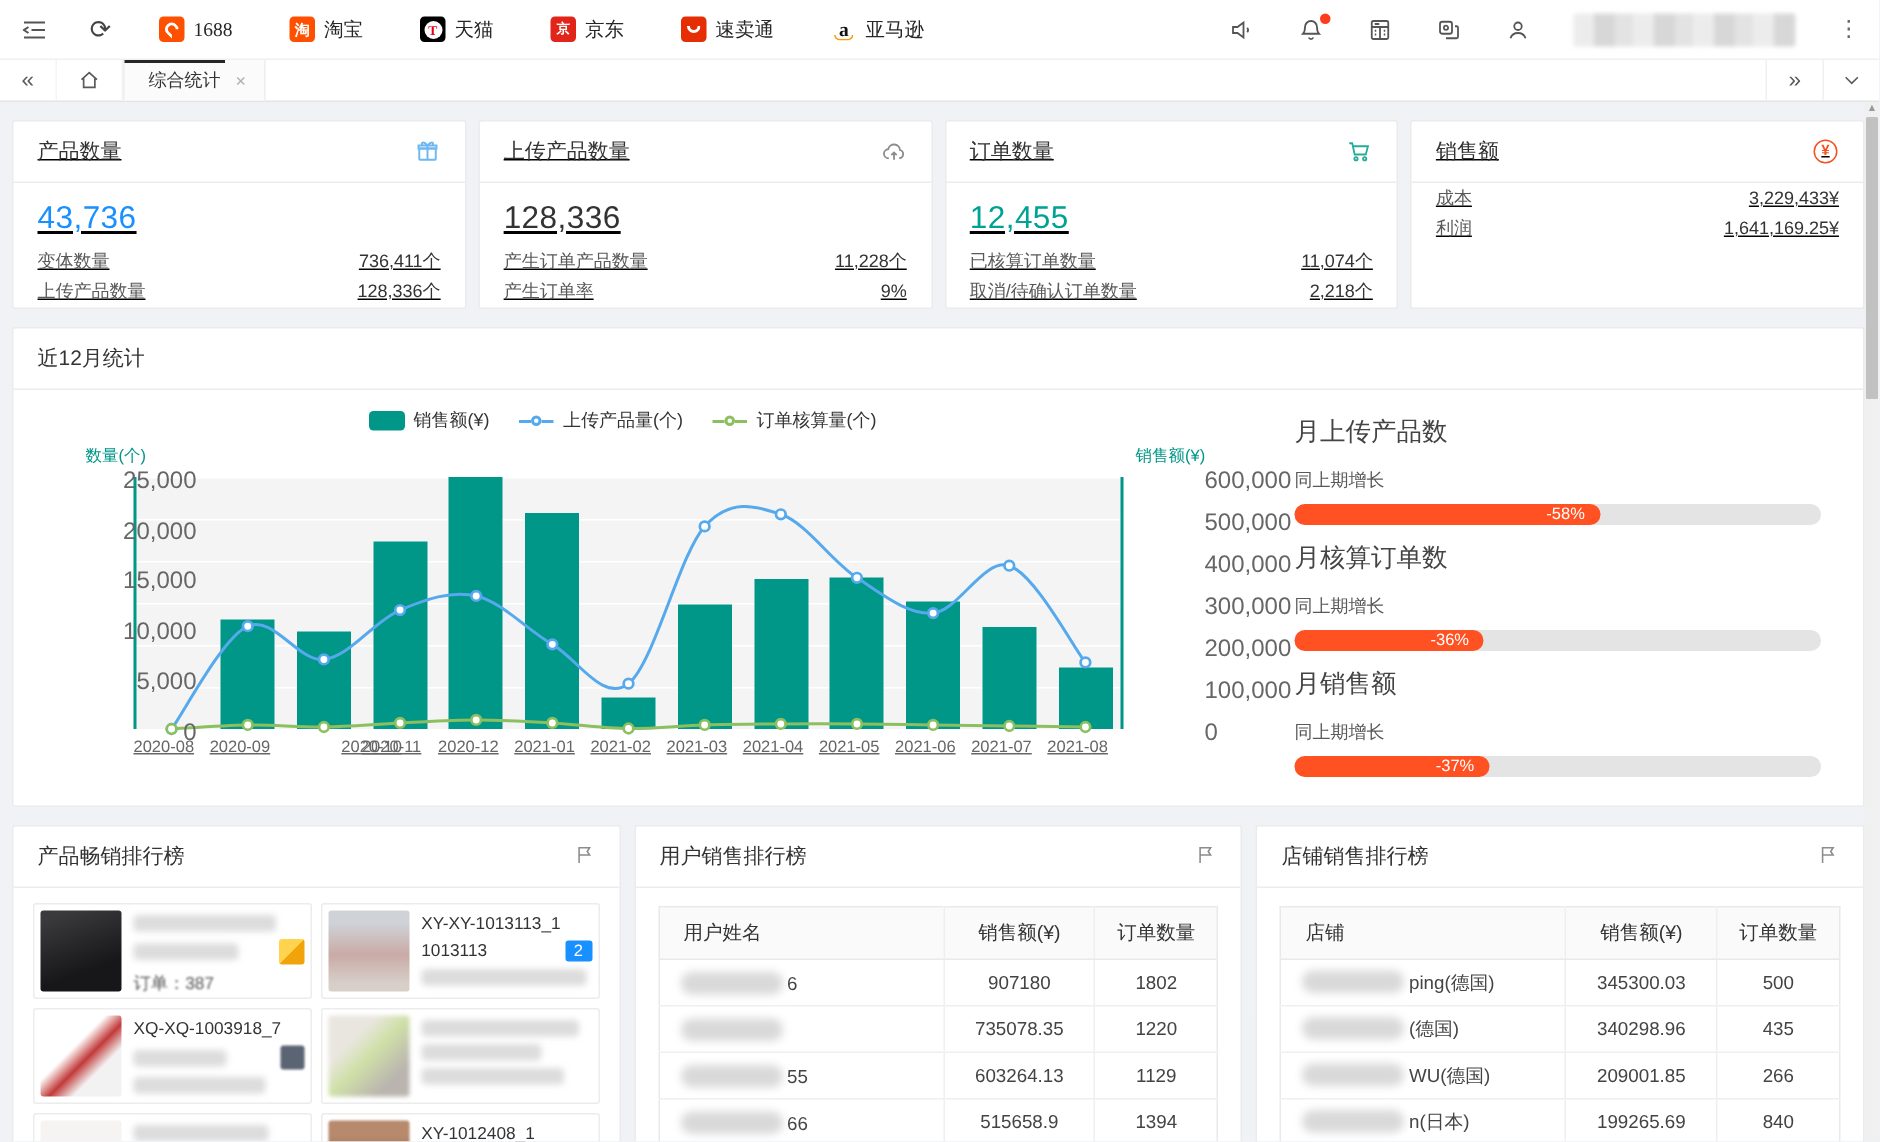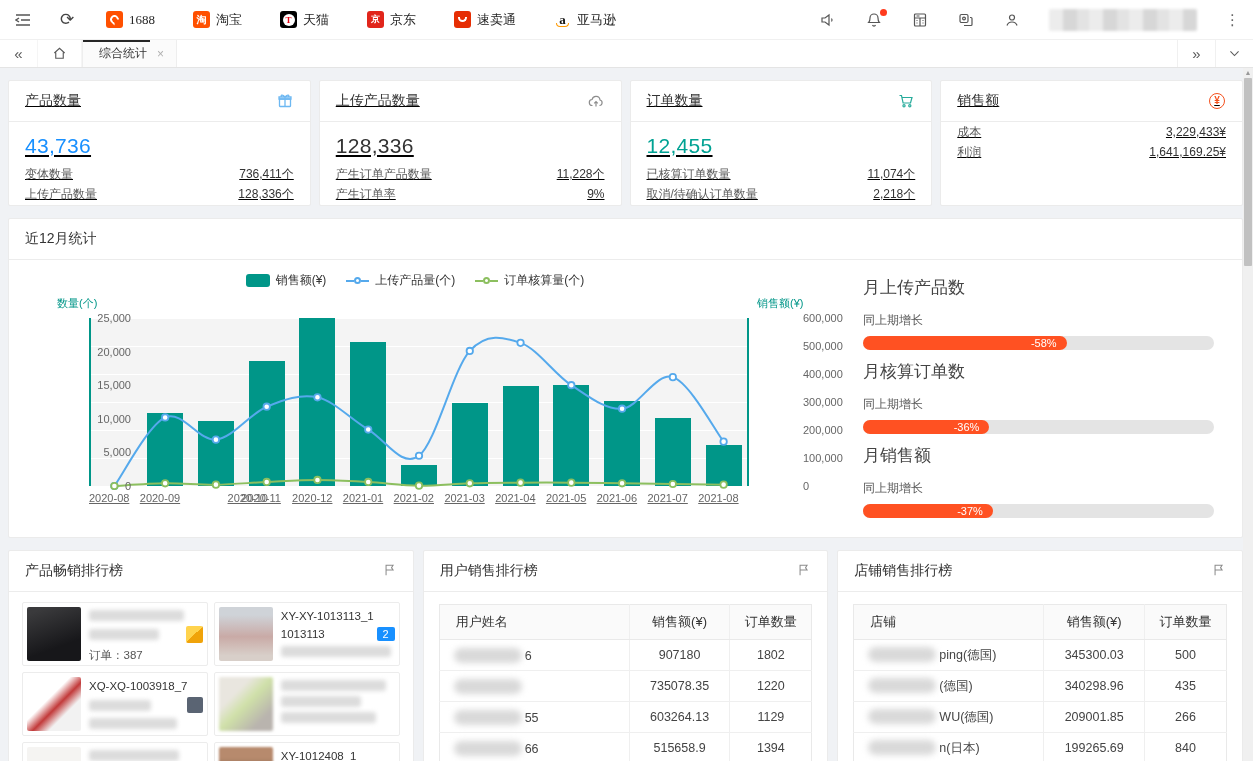--- a/index.html
+++ b/index.html
@@ -67,21 +67,21 @@
   .lg-item { display:flex; align-items:center; gap:6px; cursor:pointer; }
   .lg-swatch { width:24px; height:13px; border-radius:3px; }
   .lg-line { display:flex; align-items:center; }
   .lg-line b { width:8px; height:2px; display:block; }
   .lg-line i { width:7px; height:7px; border-radius:50%; border:2px solid; background:#fff; display:block; }
   .plot { position:absolute; left:80px; top:58px; width:660px; height:168px; background:#f4f4f4; }
   .gridline { position:absolute; left:0; right:0; height:1px; background:#fff; }
   .axis-line { position:absolute; top:0; bottom:0; width:2px; background:#009688; }
   .bar { position:absolute; bottom:0; background:#009688; }
   .plot svg { position:absolute; left:0; top:0; overflow:visible; }
-  .ytick { position:absolute; font-size:11px; color:#666; }
+  .ytick { position:absolute; font-size:16px; color:#666; }
   .ytick.l { right:690px; text-align:right; width:60px; }
   .ytick.r { left:794px; width:70px; }
   .axis-title { position:absolute; top:36px; font-size:11px; color:#009688; }
   .axis-title.l { left:48px; } .axis-title.r { left:748px; }
   .xlabels { position:absolute; left:80px; top:232px; width:660px; height:16px; }
   .xlabel { position:absolute; text-align:left; font-size:11px; color:#666;text-decoration:underline; }
 
   
   .growth { flex:1; padding:16px 28px 0 42px; }
   .g-item { margin-bottom:10px; }

